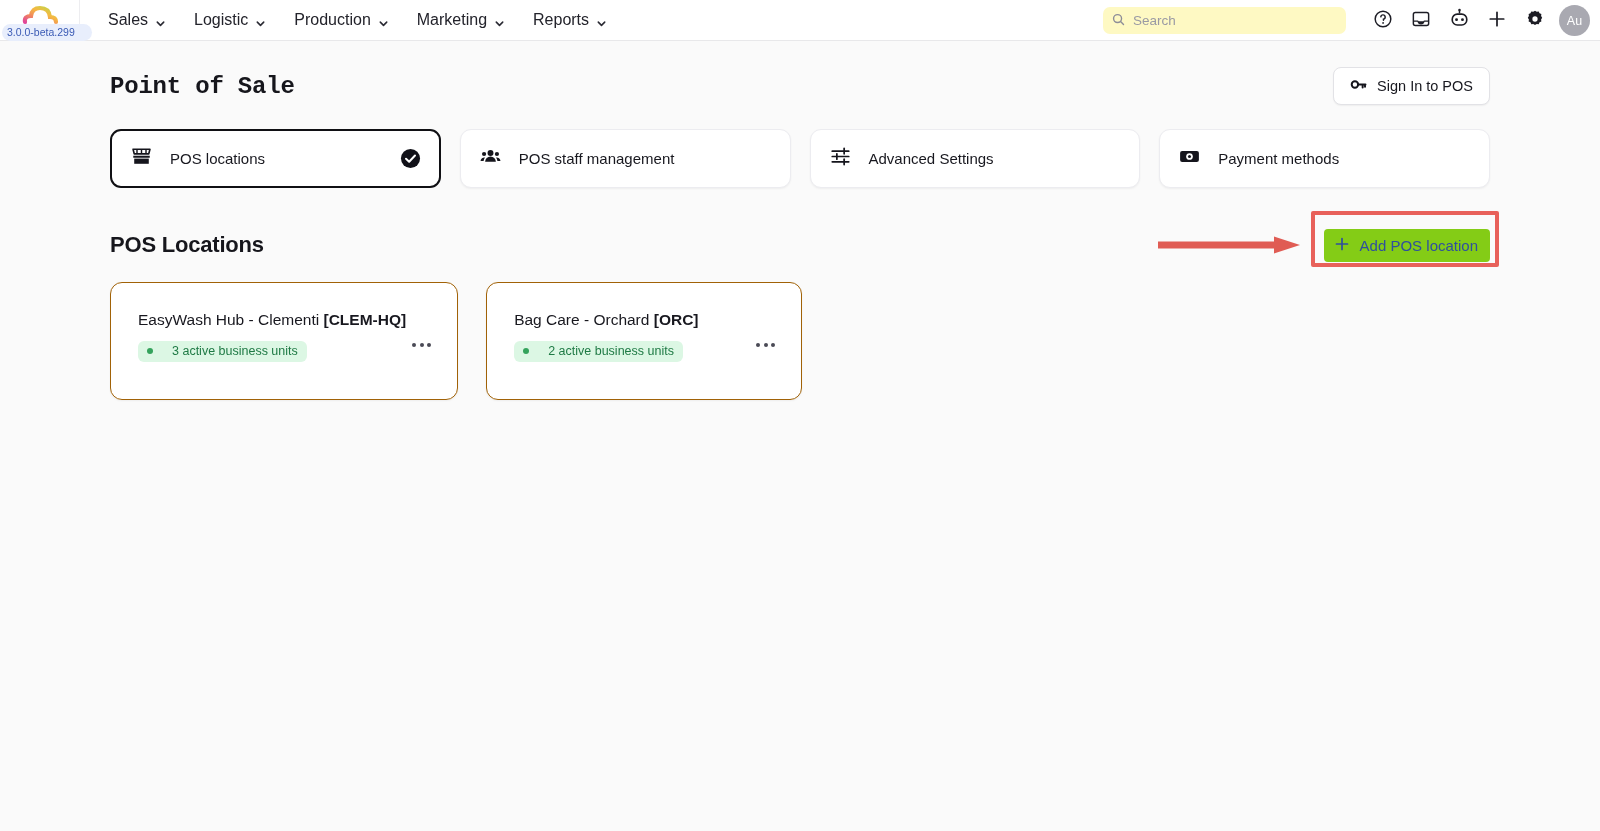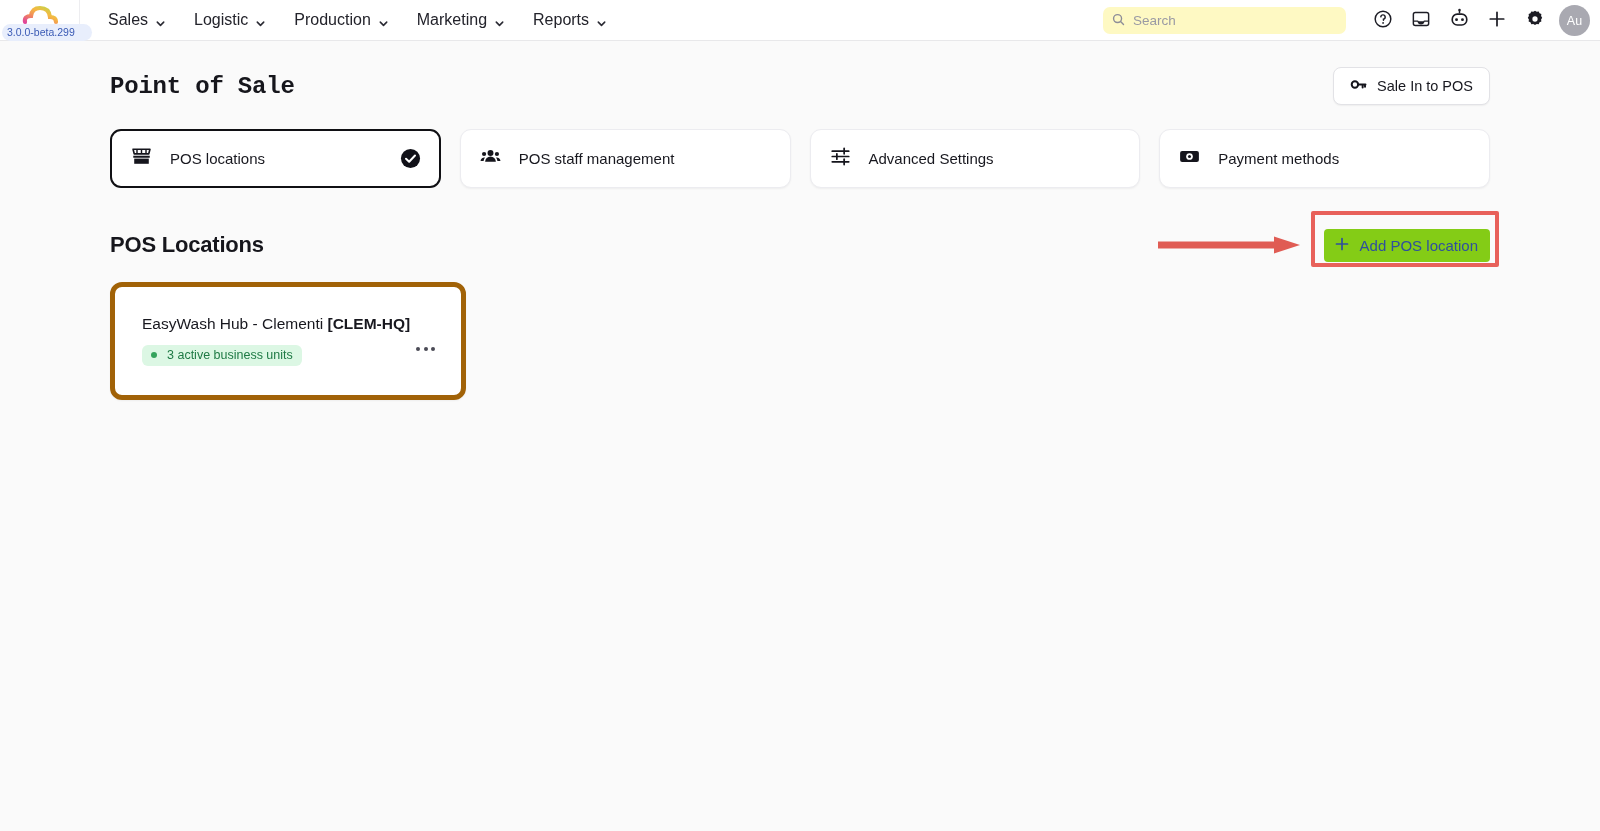--- a/index.html
+++ b/index.html
@@ -253,42 +253,42 @@
   }
 
   
   .loc-grid {
     display: grid;
     grid-template-columns: repeat(4, 1fr);
     gap: 28px;
   }
   .loc-card {
     background: #ffffff;
-    border: 5px solid #a16207;
+    border: 1px solid #a16207;
     border-radius: 12px;
     height: 118px;
     padding: 26px 20px 0 27px;
     display: flex;
     align-items: flex-start;
     justify-content: space-between;
     box-shadow: 0 1px 2px rgba(16,16,24,.05);
     cursor: pointer;
   }
   .loc-main { padding-top: 2px; }
   .loc-name {
     font-size: 15.5px;
     color: #18181f;
     margin-bottom: 11px;
     white-space: nowrap;
   }
   .loc-code { font-weight: bold; }
   .loc-badge {
     display: inline-flex;
     align-items: center;
-    gap: 10px;
+    gap: 19px;
     background: #dcf7e4;
     color: #1f7a45;
     font-size: 12.5px;
     padding: 3px 9px 4px 9px;
     border-radius: 6px;
     white-space: nowrap;
   }
   .dot {
     width: 6px; height: 6px;
     border-radius: 50%;
@@ -446,21 +446,21 @@
     <div class="page-title">Point of Sale</div>
 
     <div class="head-actions">
       <div class="btn">
         <span>
           <svg width="17" height="17" viewBox="0 0 18 18">
             <circle cx="5.2" cy="9" r="3.4" fill="none" stroke="#15151c" stroke-width="2.1"></circle>
             <path d="M8.6 9 H16.4 M13.4 9 V12.1 M15.9 9 V11.4" stroke="#15151c" stroke-width="2.1" stroke-linecap="round"></path>
           </svg>
         </span>
-        <span>Sale In to POS</span>
+        <span>Sign In to POS</span>
       </div>
 
     </div>
   </div>
 
   <div class="tabcards">
 
     <div class="tabcard active">
       <span>
         <svg width="23" height="23" viewBox="0 0 24 24">
@@ -550,15 +550,31 @@
           <span>3 active business units</span>
         </div>
       </div>
       <div class="kebab">
         <span></span>
           <span></span>
           <span></span>
       </div>
     </div>
 
+    <div class="loc-card">
+      <div class="loc-main">
+        <div class="loc-name">
+          <span>Bag Care - Orchard </span><span class="loc-code">[ORC]</span>
+        </div>
+        <div class="loc-badge">
+          <span class="dot"></span>
+          <span>2 active business units</span>
+        </div>
+      </div>
+      <div class="kebab">
+        <span></span>
+          <span></span>
+          <span></span>
+      </div>
+    </div>
 
   </div>
 </div>
 
 </body></html>

